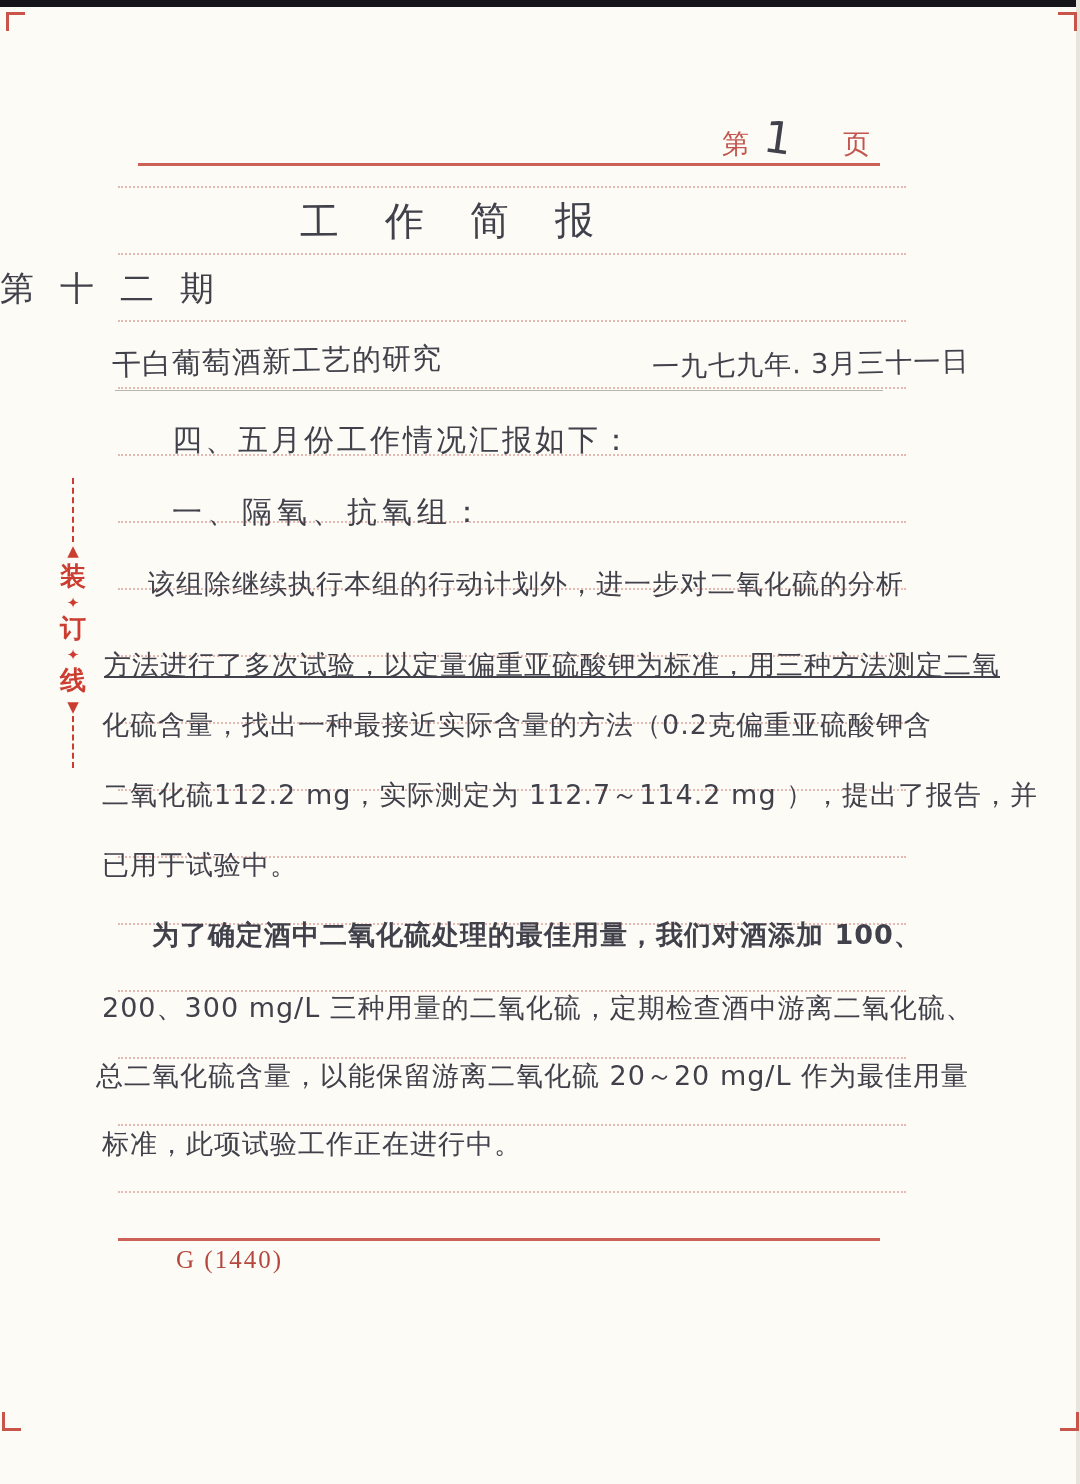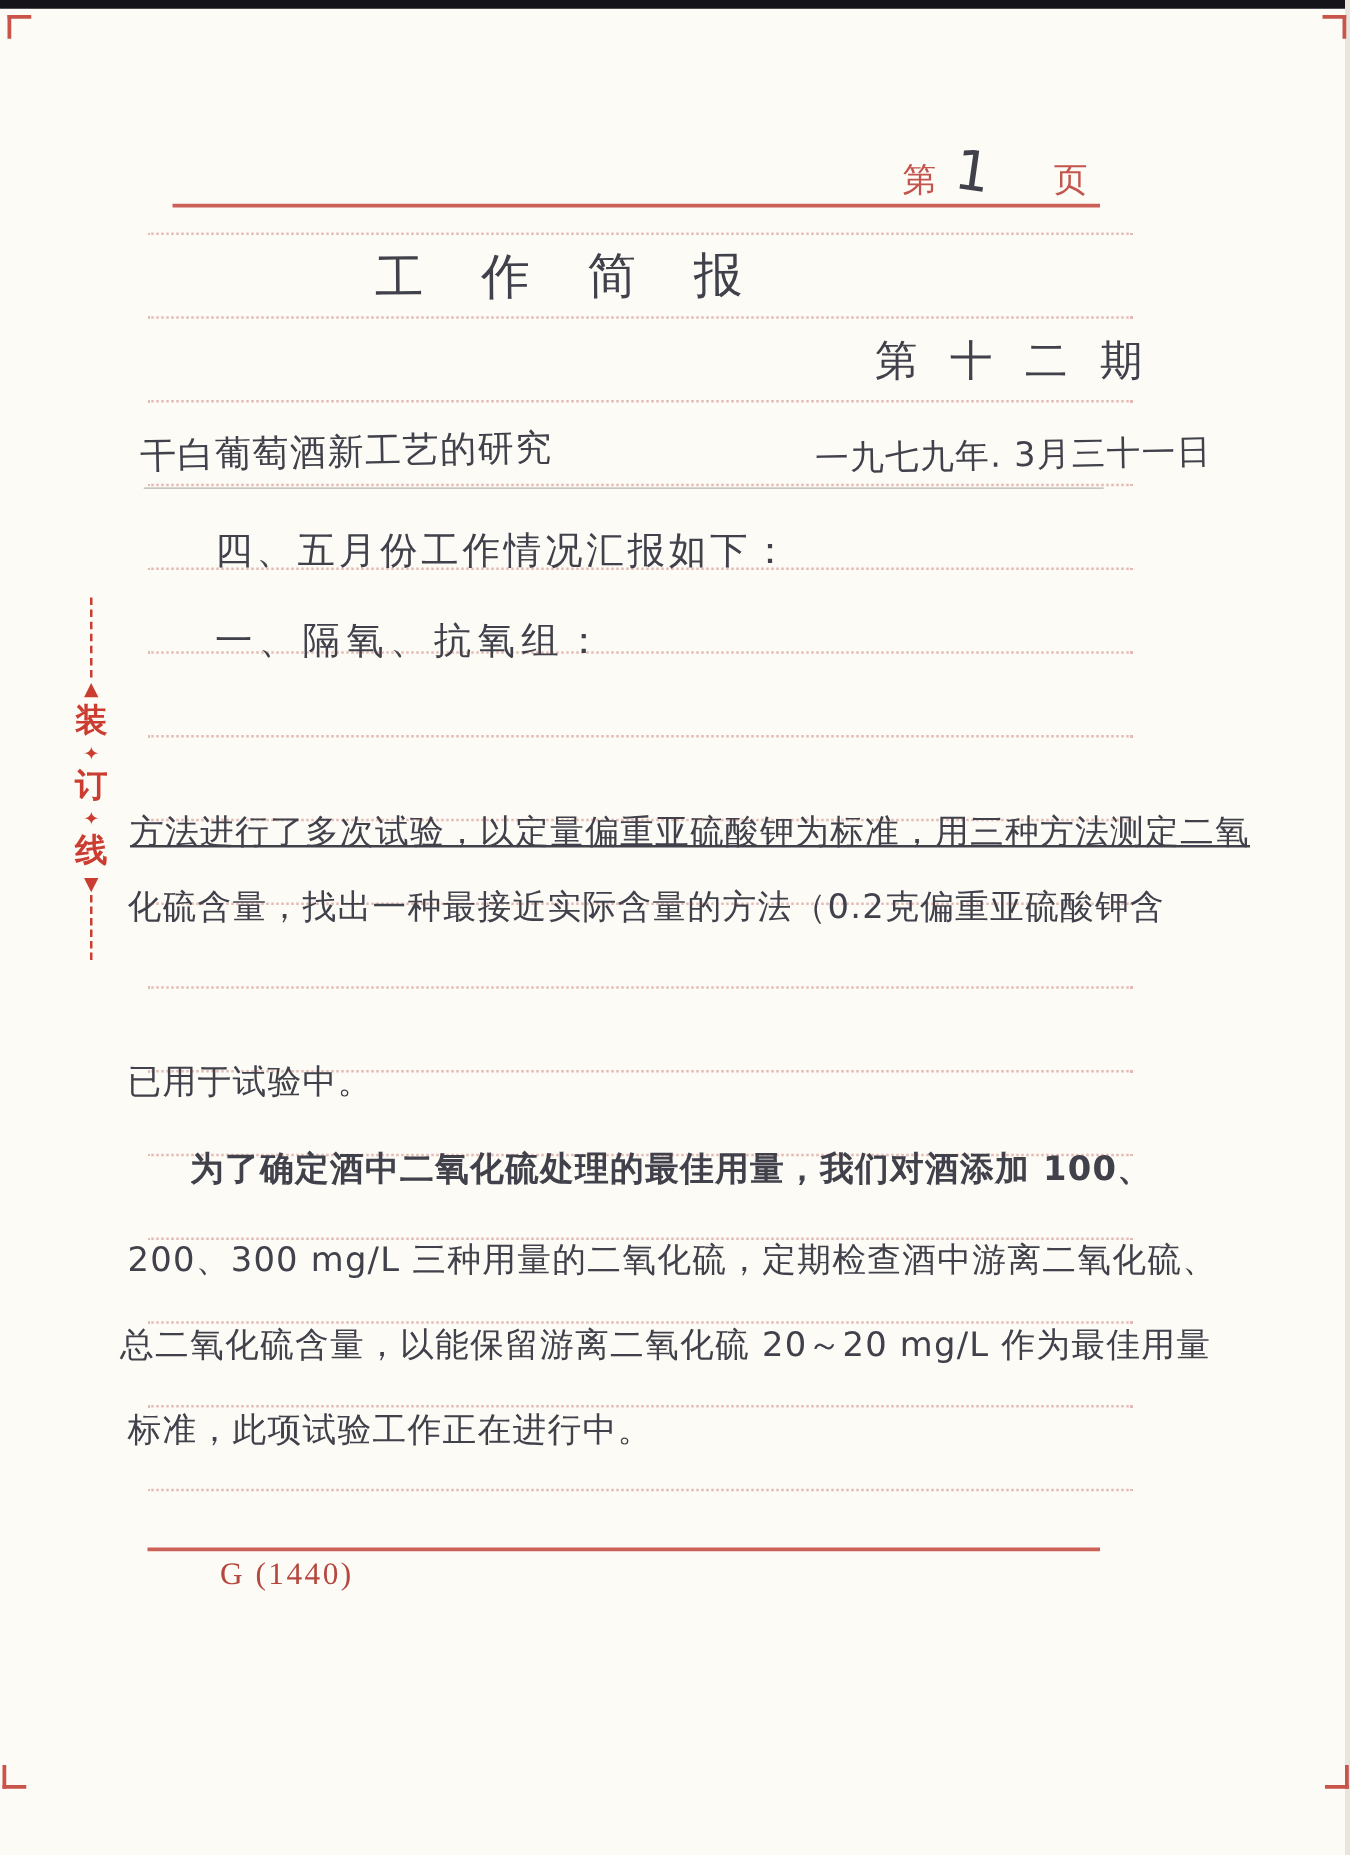--- a/index.html
+++ b/index.html
@@ -28,21 +28,21 @@
 
   .rule-thick{position:absolute;height:3px;background:#c4453c;opacity:.85;}
   .rule-thick.top{left:138px;top:163px;width:742px;}
   .rule-thick.bottom{left:118px;top:1238px;width:762px;}
   .rule-dot{position:absolute;left:118px;width:788px;height:0;border-top:2px dotted rgba(196,90,85,.40);}
   .rule-gray{position:absolute;left:115px;top:390px;width:768px;height:1px;background:#9d978d;opacity:.7;}
 
   
   .hw{position:absolute;color:#41414b;font-family:"DejaVu Sans",sans-serif;white-space:nowrap;}
   .title{left:0;top:194px;width:940px;text-align:center;font-size:39px;letter-spacing:46px;transform:rotate(-.4deg);}
-  .issue{left:0;top:266px;width:940px;text-align:right;font-size:34px;letter-spacing:26px;}
+  .issue{left:0;top:266px;width:940px;text-align:left;font-size:34px;letter-spacing:26px;}
   .subject{left:112px;top:342px;font-size:29px;letter-spacing:1px;transform:rotate(-1.2deg);}
   .date{left:652px;top:346px;font-size:27px;letter-spacing:1px;transform:rotate(-1deg);}
   .intro{left:172px;top:420px;font-size:30px;letter-spacing:3px;}
   .sec1{left:172px;top:492px;font-size:30px;letter-spacing:5px;}
   .sec2{left:172px;top:1196px;font-size:30px;letter-spacing:3px;}
   .bl{font-size:27px;letter-spacing:1px;}
   .bl.l1{left:148px;top:566px;}
   .bl.l2{left:104px;top:647px;text-decoration:underline;}
   .bl.l3{left:102px;top:707px;}
   .bl.l4{left:102px;top:777px;}
@@ -112,22 +112,24 @@
 
   <div class="hw title">工作简报</div>
   <div class="hw issue">第十二期</div>
 
   <div class="hw subject">干白葡萄酒新工艺的研究</div>
   <div class="hw date">一九七九年. 3月三十一日</div>
 
   <div class="hw intro">四、五月份工作情况汇报如下：</div>
   <div class="hw sec1">一、隔氧、抗氧组：</div>
 
+  <div class="hw bl l1">该组除继续执行本组的行动计划外，进一步对二氧化硫的分析</div>
   <div class="hw bl l2">方法进行了多次试验，以定量偏重亚硫酸钾为标准，用三种方法测定二氧</div>
   <div class="hw bl l3">化硫含量，找出一种最接近实际含量的方法（0.2克偏重亚硫酸钾含</div>
+  <div class="hw bl l4">二氧化硫112.2 mg，实际测定为 112.7～114.2 mg ），提出了报告，并</div>
   <div class="hw bl l5">已用于试验中。</div>
 
   <div class="hw bl l6">为了确定酒中二氧化硫处理的最佳用量，我们对酒添加 100、</div>
   <div class="hw bl l7">200、300 mg/L 三种用量的二氧化硫，定期检查酒中游离二氧化硫、</div>
   <div class="hw bl l8">总二氧化硫含量，以能保留游离二氧化硫 20～20 mg/L 作为最佳用量</div>
   <div class="hw bl l9">标准，此项试验工作正在进行中。</div>
 
 
   <div class="footer-code print-red">G (1440)</div>
 

